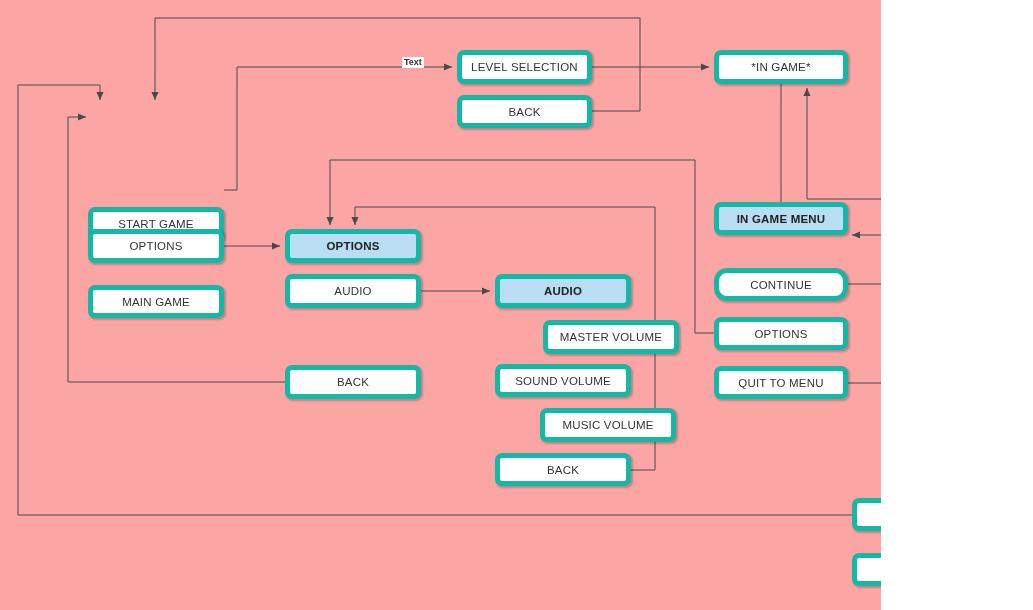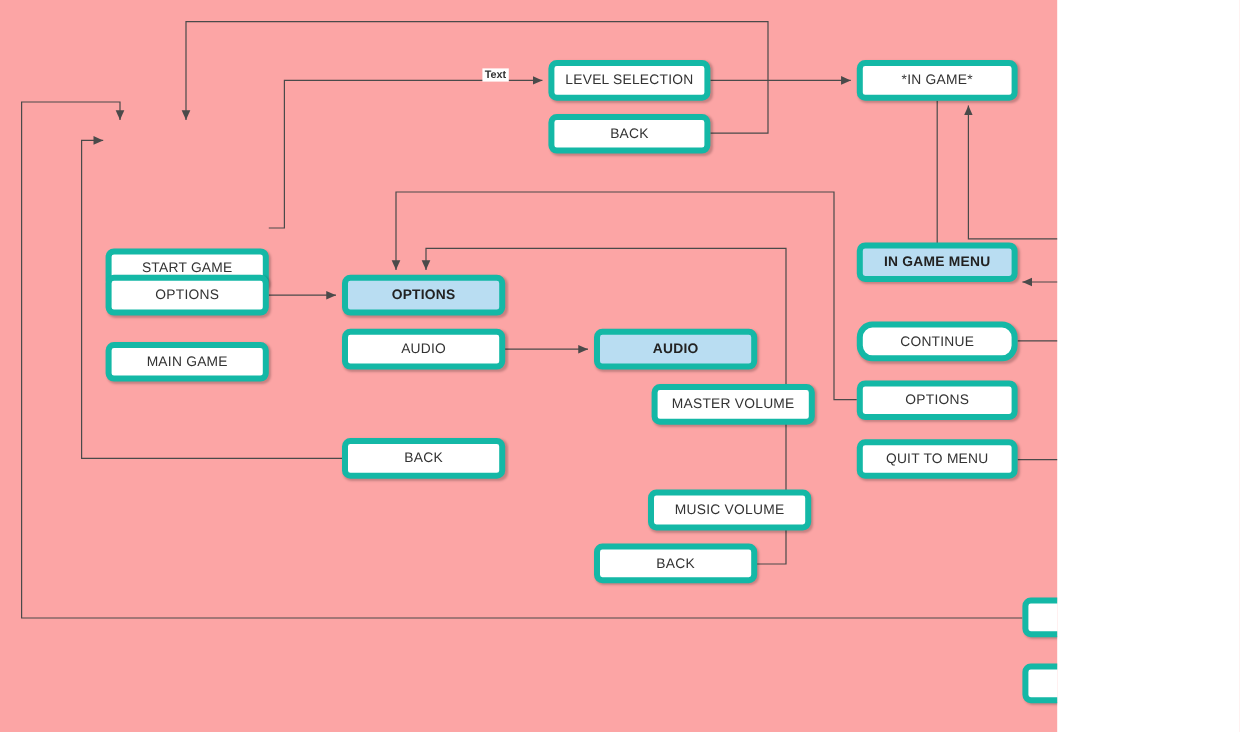--- a/index.html
+++ b/index.html
@@ -60,20 +60,21 @@
   <div class="node" style="left:88px; top:191px; width:136px; height:34px;margin-top:16px;">START GAME</div>
   <div class="node" style="left:88px; top:229px; width:136px; height:34px;">OPTIONS</div>
   <div class="node" style="left:88px; top:285px; width:136px; height:33px;">MAIN GAME</div>
 
   <div class="node hl" style="left:285px; top:229px; width:136px; height:34px;">OPTIONS</div>
   <div class="node" style="left:285px; top:274px; width:136px; height:34px;">AUDIO</div>
   <div class="node" style="left:285px; top:365px; width:136px; height:34px;">BACK</div>
 
   <div class="node hl" style="left:495px; top:274px; width:136px; height:34px;">AUDIO</div>
   <div class="node" style="left:495px; top:320px; width:136px; height:34px;margin-left:48px;">MASTER VOLUME</div>
+  <div class="node" style="left:495px; top:364px; width:136px; height:33px;">SOUND VOLUME</div>
   <div class="node" style="left:495px; top:408px; width:136px; height:34px;margin-left:45px;">MUSIC VOLUME</div>
   <div class="node" style="left:495px; top:453px; width:136px; height:33px;">BACK</div>
 
   <div class="node" style="left:457px; top:50px; width:135px; height:34px;">LEVEL SELECTION</div>
   <div class="node" style="left:457px; top:95px; width:135px; height:33px;">BACK</div>
 
   <div class="node" style="left:714px; top:50px; width:134px; height:34px;">*IN GAME*</div>
   <div class="node hl" style="left:714px; top:202px; width:134px; height:33px;">IN GAME MENU</div>
   <div class="node" style="left:714px; top:268px; width:134px; height:33px;border-radius:13px;">CONTINUE</div>
   <div class="node" style="left:714px; top:317px; width:134px; height:33px;">OPTIONS</div>

